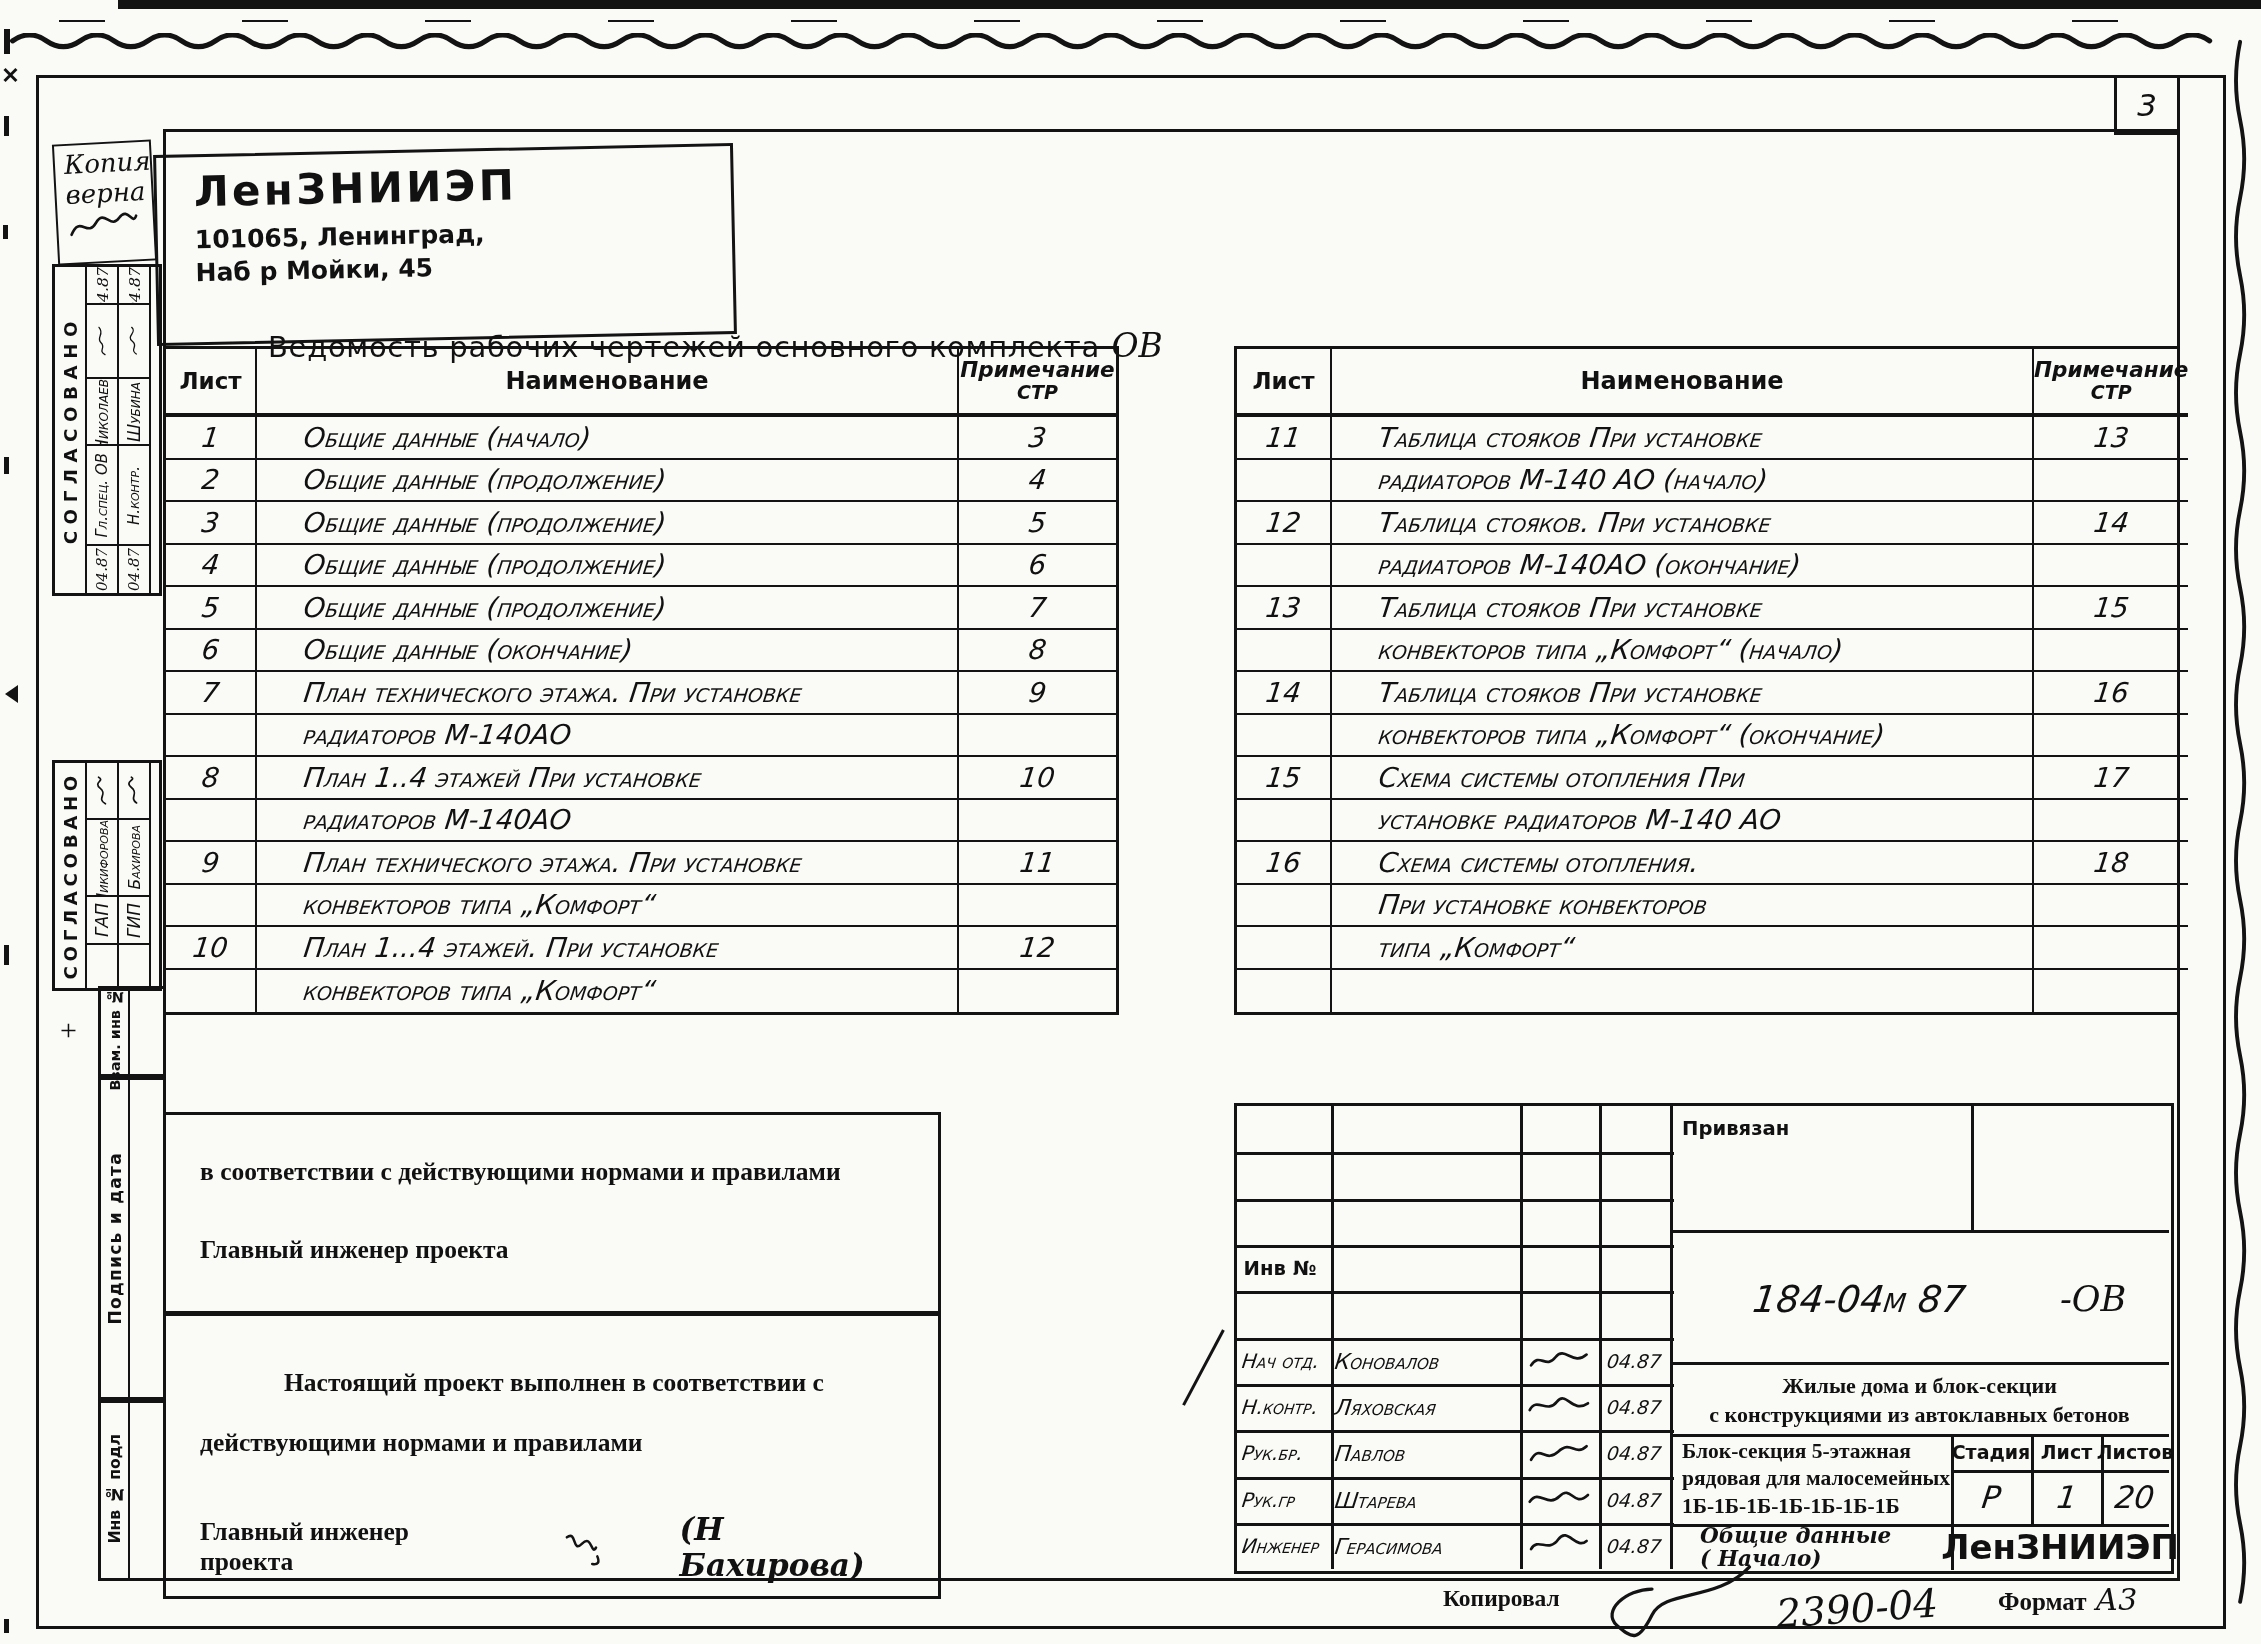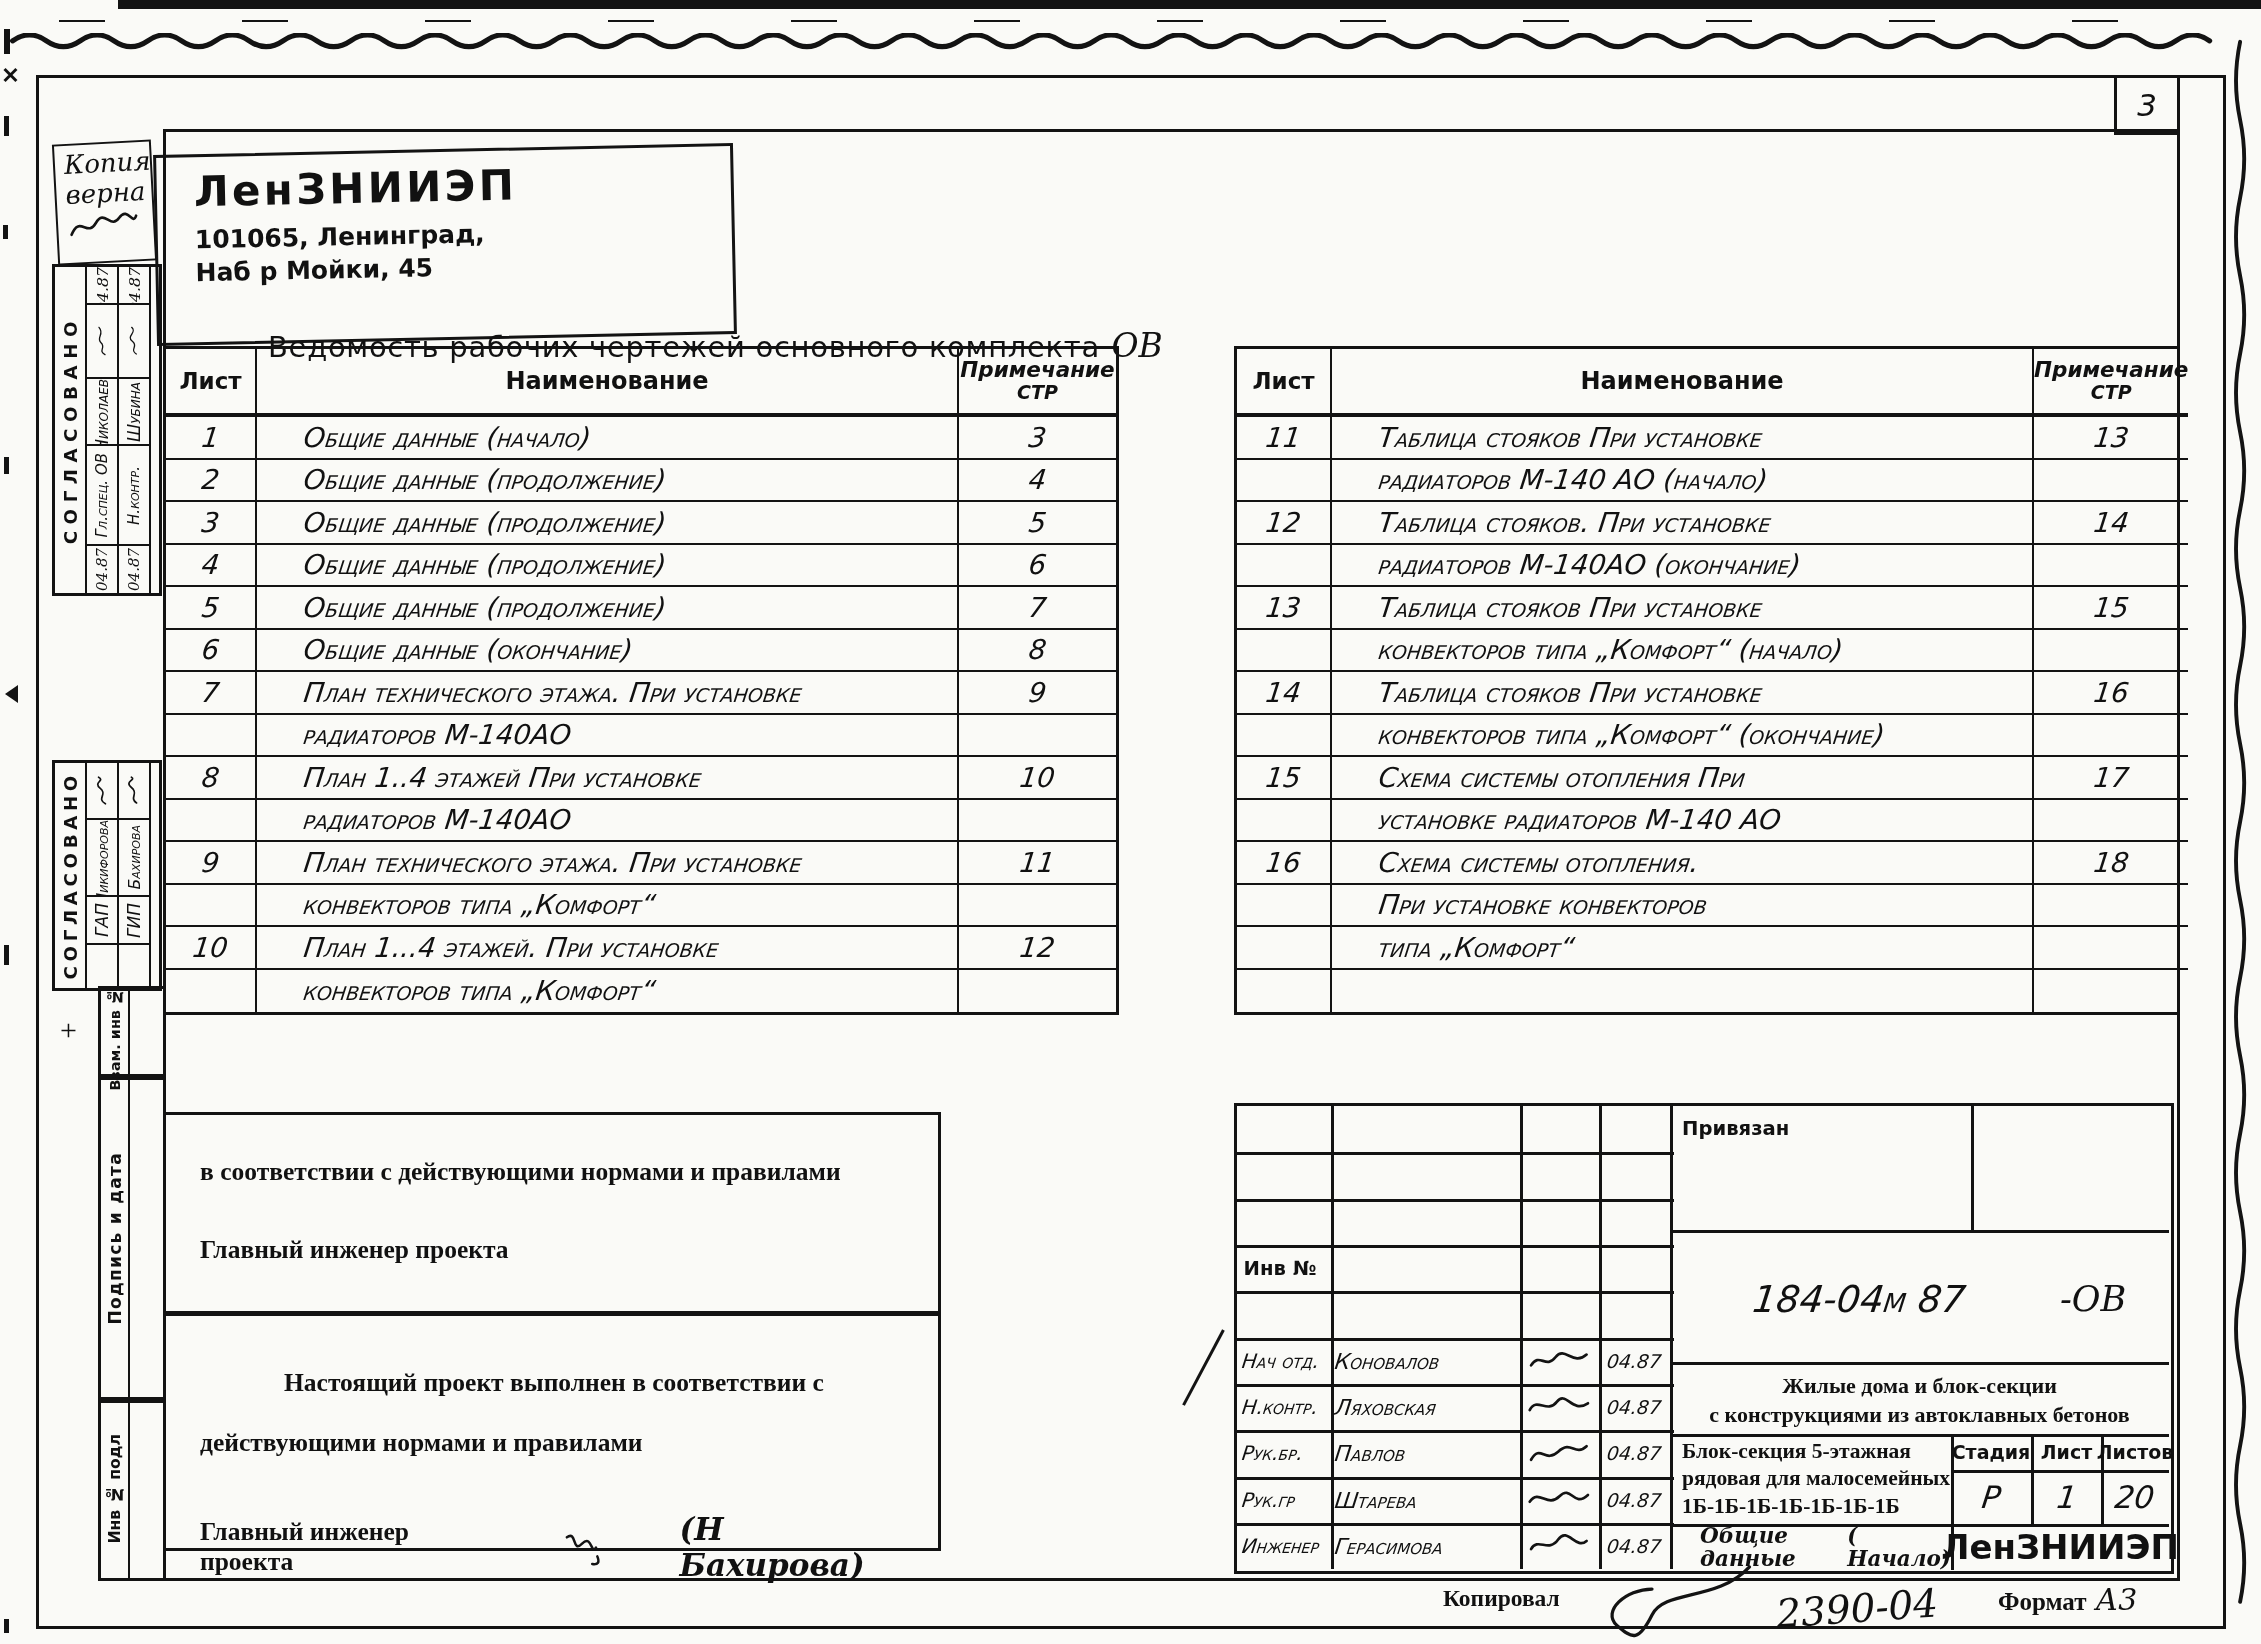--- a/index.html
+++ b/index.html
@@ -367,21 +367,21 @@
       <div class="cell hw c3 lastrow">
         <span class="slant"></span>
       </div>
     </div>
 
   <div class="attbox typed" style="left:163px;top:1112px;width:778px;height:204px;padding:31px 26px 0 34px;box-sizing:border-box;">
     <div style="line-height:52px;">в соответствии с действующими нормами и правилами</div>
     <div style="margin-top:37px;">Главный инженер проекта</div>
   </div>
 
-  <div class="attbox typed" style="left:163px;top:1311px;width:778px;height:240px;padding:39px 26px 0 34px;box-sizing:border-box;">
+  <div class="attbox typed" style="left:163px;top:1311px;width:778px;height:288px;padding:39px 26px 0 34px;box-sizing:border-box;">
     <div class="l1" style="line-height:60px;">Настоящий проект выполнен в соответствии с</div>
     <div style="line-height:60px;">действующими нормами и правилами</div>
     <div style="margin-top:38px;display:flex;align-items:center;">
       <span>Главный инженер проекта</span>
       <svg class="sig" width="85" height="39" viewBox="0 0 130 60" style="margin-left:59px;">
         <path d="M14 14 C 30 2, 22 40, 38 24 S 52 44, 60 30 M62 44 q 6 14 -8 12" fill="none" stroke="#131313" stroke-width="4" stroke-linecap="round"></path>
       </svg>
       <span class="script" style="font-size:31px;margin-left:39px;">(Н Бахирова)</span>
     </div>
   </div>
@@ -452,21 +452,21 @@
     <div class="tb-text hw" style="left:714px;top:364px;width:80px;height:54px;justify-content:center;font-size:31px;">
         <span class="slant">Р</span>
       </div>
     <div class="tb-text hw" style="left:794px;top:364px;width:71px;height:54px;justify-content:center;font-size:31px;">
         <span class="slant">1</span>
       </div>
     <div class="tb-text hw" style="left:864px;top:364px;width:68px;height:54px;justify-content:center;font-size:31px;">
         <span class="slant">20</span>
       </div>
 
-    <div class="tb-text script" style="left:463px;top:418px;width:251px;height:46px;align-items:flex-start;justify-content:center;font-size:21.5px;line-height:23px;font-weight:600;">
+    <div class="tb-text script" style="left:463px;top:418px;width:251px;height:46px;flex-direction:column;align-items:flex-start;justify-content:center;font-size:21.5px;line-height:23px;font-weight:600;">
       <span>Общие данные</span>
       <span>( Начало)</span>
     </div>
 
     <div class="tb-text stencil" style="left:714px;top:418px;width:218px;height:46px;justify-content:center;font-size:34px;font-weight:700;">
       <span>ЛенЗНИИЭП</span>
     </div>
 
     <div id="tb-sigs">
         <div class="tb-text hw" style="left: 5.2px; top: 232px; width: 86px; height: 46px; font-size: 20px; justify-content: flex-start;">

